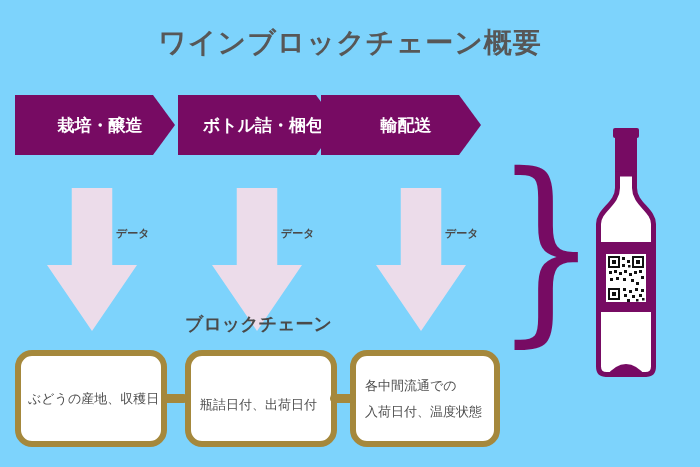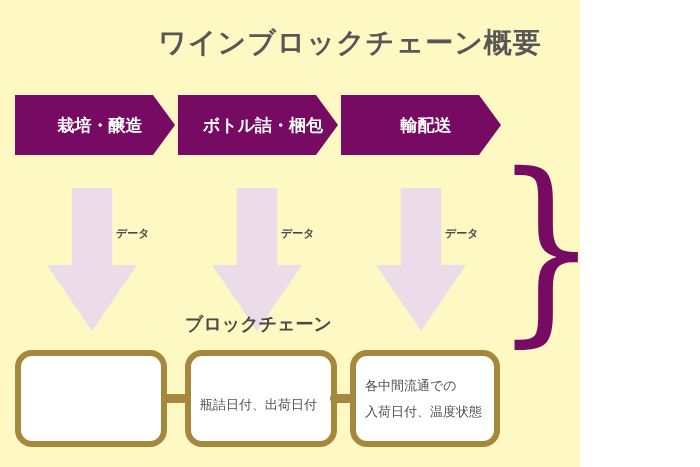--- a/index.html
+++ b/index.html
@@ -1,22 +1,22 @@
 <!DOCTYPE html>
 <html><head>
 <meta charset="utf-8">
 <style>
   * { margin: 0; padding: 0; box-sizing: border-box; }
   html, body { background: #ffffff; }
   body { font-family: "DejaVu Sans", "Liberation Sans", sans-serif; }
   .canvas {
     position: relative;
-    width: 580px;
+    width: 700px;
     height: 467px;
-    background: #fef9c3;
+    background: #7dd3fc;
     overflow: hidden;
   }
   
   .title {
     position: absolute;
     top: 24px; left: 0; width: 700px;
     text-align: center;
     font-size: 28px;
     font-weight: bold;
     letter-spacing: 1px;
@@ -30,21 +30,21 @@
     height: 60px;
     background: #770b63;
     clip-path: polygon(0 0, 86.25% 0, 100% 50%, 86.25% 100%, 0 100%);
     display: flex;
     align-items: center;
     justify-content: center;
     padding-right: 22px;
   }
   .stage-1 { left: 15px; }
   .stage-2 { left: 178px; align-items: center; }
-  .stage-3 { left: 341px; }
+  .stage-3 { left: 321px; }
   .stage .stage-label {
     color: #ffffff;
     font-size: 17px;
     font-weight: bold;
     white-space: nowrap;
     margin-left: 32px;
   }
   
   .down-arrow {
     position: absolute;
@@ -156,20 +156,21 @@
   <div class="down-arrow down-arrow-1"></div>
   <div class="down-arrow down-arrow-2"></div>
   <div class="down-arrow down-arrow-3"></div>
   <div class="data-label data-label-1">データ</div>
   <div class="data-label data-label-2">データ</div>
   <div class="data-label data-label-3">データ</div>
 
   <div class="blockchain-label">ブロックチェーン</div>
 
   <div class="block block-1">
+    <div class="block-line">ぶどうの産地、収穫日</div>
   </div>
   <div class="block block-2">
     <div class="block-line">瓶詰日付、出荷日付</div>
   </div>
   <div class="block block-3">
     <div class="block-line">各中間流通での</div>
     <div class="block-line">入荷日付、温度状態</div>
   </div>
   <div class="connector connector-1"></div>
   <div class="connector connector-2"></div>

